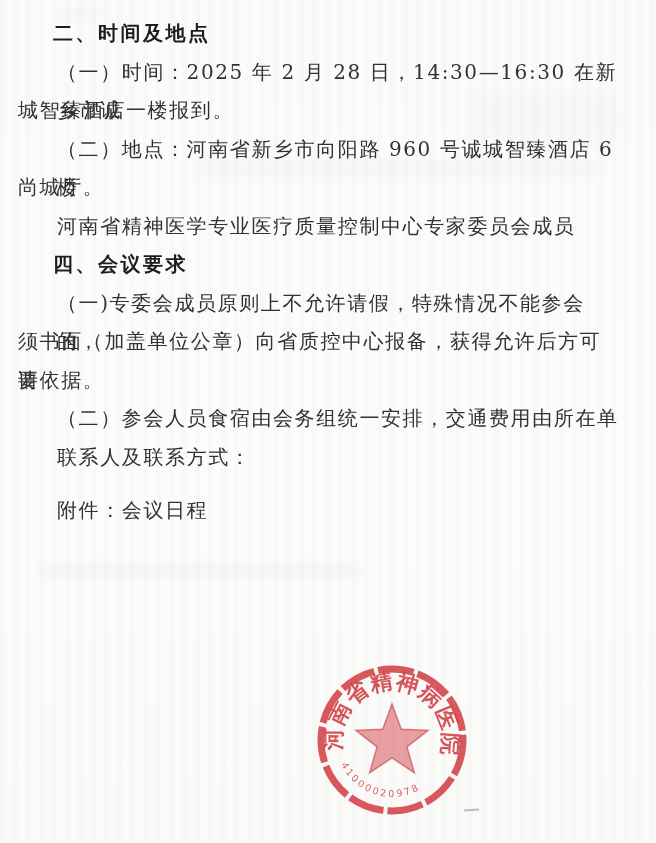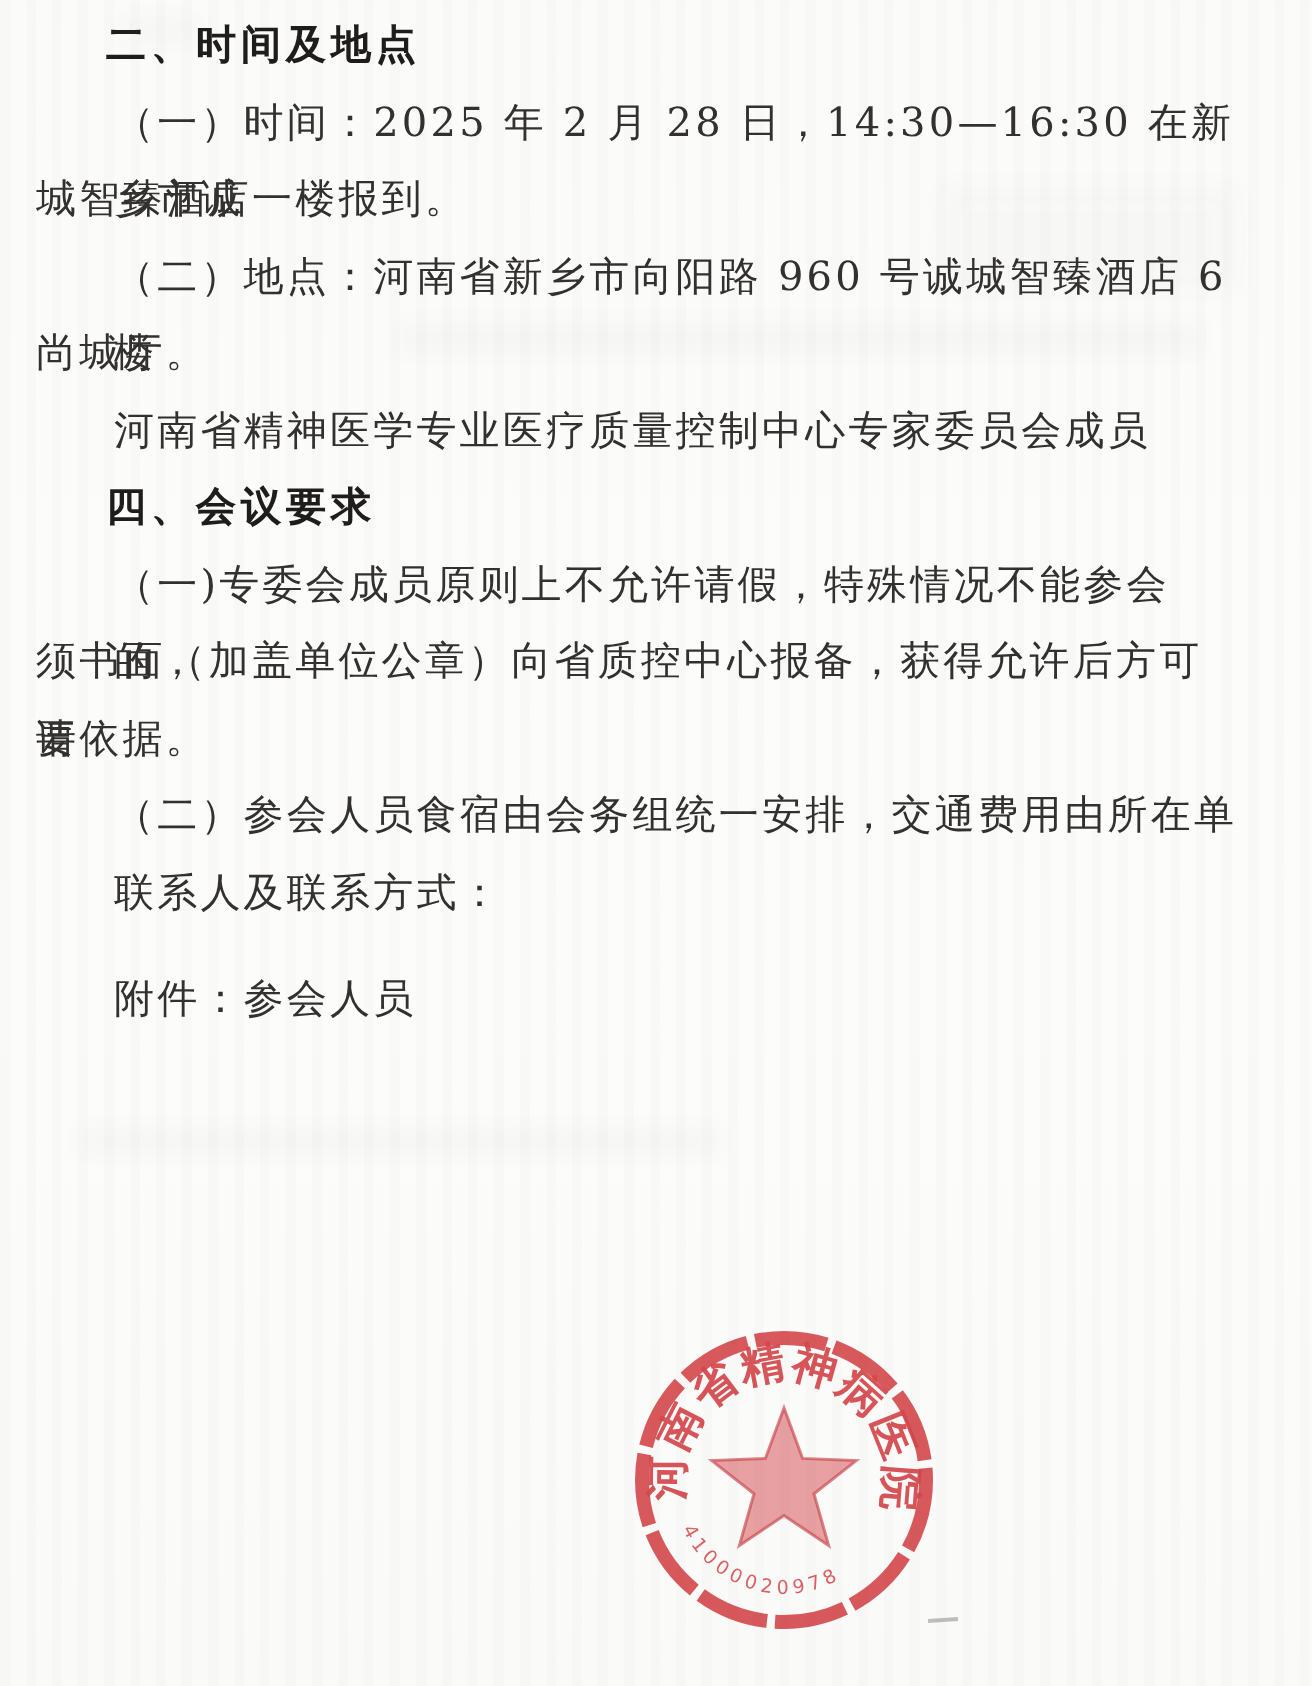--- a/index.html
+++ b/index.html
@@ -5,21 +5,21 @@
   html,body{margin:0;padding:0;}
   body{width:656px;height:843px;overflow:hidden;background:#e9e9e9;}
   .page{
     position:relative;width:656px;height:843px;background:#fcfcfb;
     background-image:
       repeating-linear-gradient(90deg, rgba(80,80,80,0.018) 0 5px, rgba(0,0,0,0) 5px 13px),
       linear-gradient(180deg,#fbfbfa 0%,#fcfcfb 60%,#fafaf9 100%);
     font-family:"DejaVu Serif","Liberation Serif",serif;
     color:#2f2f2f;
   }
-  .textcol{position:absolute;left:18px;top:3px;width:604px;}
+  .textcol{position:absolute;left:18px;top:14px;width:604px;}
   .line{
     height:38.5px;line-height:38.5px;font-size:20px;letter-spacing:1.6px;
     white-space:pre-wrap;color:#333130;
   }
   .line.h{
     font-family:"DejaVu Sans","Liberation Sans",sans-serif;
     font-weight:bold;color:#1e1d1c;letter-spacing:2.5px;padding-left:35px;
   }
   .line.p1{padding-left:39px;}
   .line.c{padding-left:0;}
@@ -54,21 +54,21 @@
     <div class="line c">城智臻酒店一楼报到。</div>
     <div class="line p1">（二）地点：河南省新乡市向阳路 960 号诚城智臻酒店 6 楼</div>
     <div class="line c">尚城厅。</div>
     <div class="line p1">河南省精神医学专业医疗质量控制中心专家委员会成员</div>
     <div class="line h">四、会议要求</div>
     <div class="line p1">（一)专委会成员原则上不允许请假，特殊情况不能参会的，</div>
     <div class="line c">须书面（加盖单位公章）向省质控中心报备，获得允许后方可请</div>
     <div class="line c">要依据。</div>
     <div class="line p1">（二）参会人员食宿由会务组统一安排，交通费用由所在单</div>
     <div class="line p1">联系人及联系方式：</div>
-    <div class="line p1 gap-top">附件：参会人员</div>
+    <div class="line p1 gap-top">附件：会议日程</div>
   </div>
 
 
   <svg class="seal" viewBox="0 0 156 156" xmlns="http://www.w3.org/2000/svg">
     <defs>
       <path id="sealArc" d="M 28.5 90 A 51 51 0 1 1 127.5 90" fill="none"></path>
       <path id="codeArc" d="M 25 97 A 56 56 0 0 0 131 97" fill="none"></path>
     </defs>
     <circle cx="78" cy="78" r="71" fill="none" stroke="#d5383d" stroke-width="7" stroke-dasharray="36 4" opacity="0.9"></circle>
     <path d="M78,42 L87.3,67.2 L114.1,68.3 L93,84.9 L100.3,110.7 L78,95.8 L55.7,110.7 L63,84.9 L41.9,68.3 L68.7,67.2 Z" fill="#d5383d" fill-opacity="0.5" stroke="#c9343a" stroke-opacity="0.65" stroke-width="1.5"></path>

